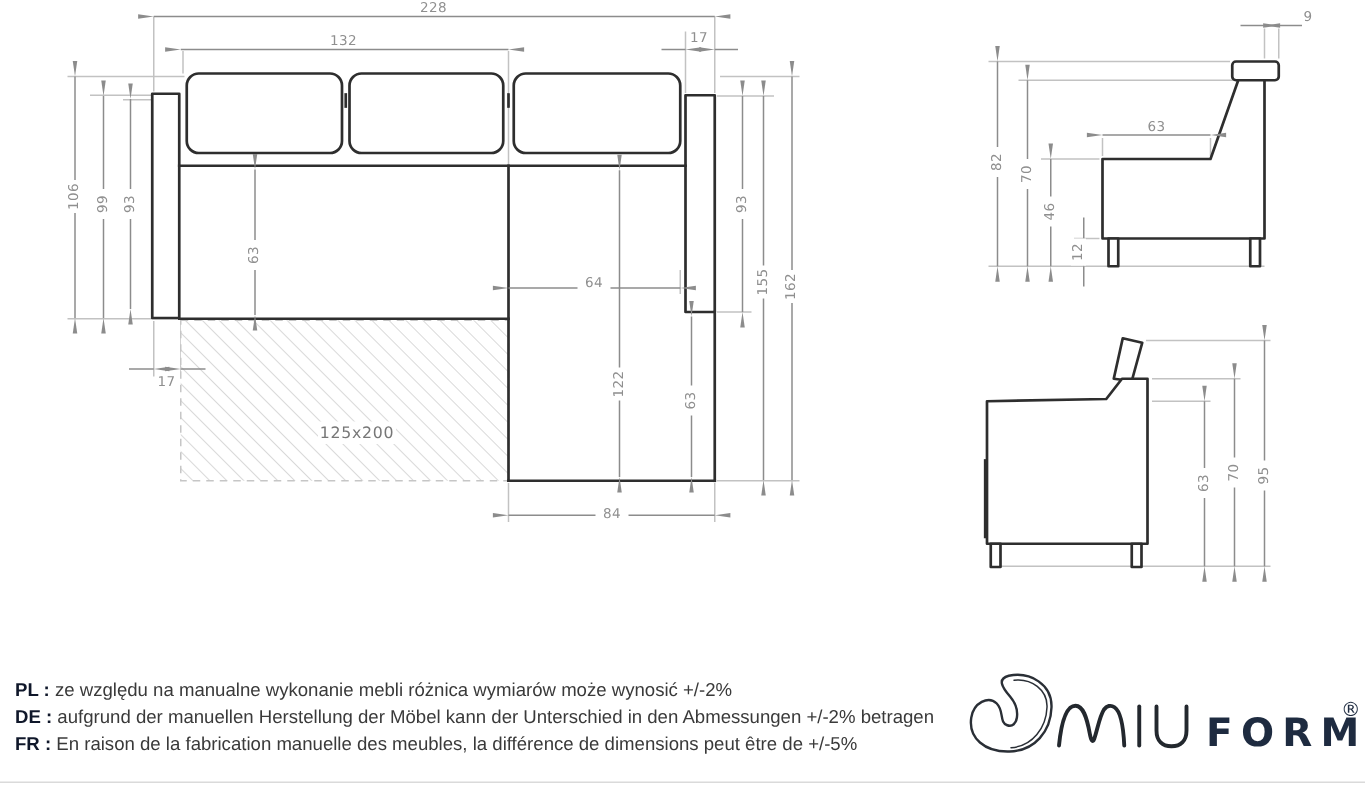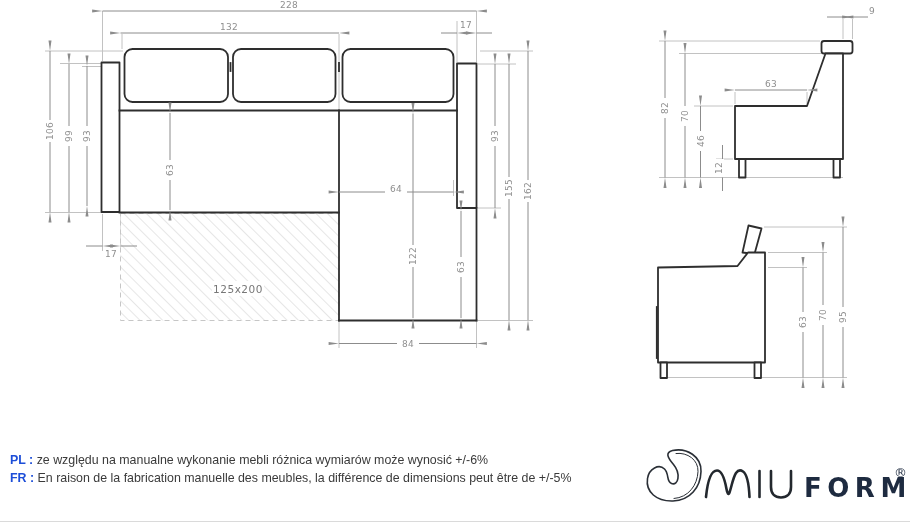--- a/index.html
+++ b/index.html
@@ -14,21 +14,21 @@
   .dsh {stroke:#c6c6c6;stroke-width:1;fill:url(#hatch);stroke-dasharray:5 4;}
   .lbl {font-family:"DejaVu Sans", sans-serif;font-size:9px;fill:#8f8f8f;letter-spacing:.3px;
         text-anchor:middle;}
   .lblc{dominant-baseline:central;}
   .box {fill:#ffffff;stroke:none;}
   .bed {font-family:"DejaVu Sans", sans-serif;font-size:10.5px;fill:#777;text-anchor:middle;
         dominant-baseline:central;letter-spacing:.5px;}
   
   #notes{position:absolute;left:10px;top:451px;font-size:12.4px;color:#3a3a3a;line-height:18.2px;
          white-space:nowrap;}
-  #notes b{color:#1d4ed8;}
+  #notes b{color:#0f172a;}
   #bottom-rule{position:absolute;left:0;top:521px;width:910px;height:1px;background:#dadada;}
   
   #logo{position:absolute;left:638px;top:442px;}
   .formtxt{font-family:"DejaVu Sans", sans-serif;font-weight:bold;font-size:26px;
            letter-spacing:5.5px;fill:#1e2b40;}
   .regtxt {font-family:"DejaVu Sans", sans-serif;font-size:13px;fill:#1e2b40;}
   .miu    {stroke:#23282e;stroke-width:2.6;fill:none;stroke-linecap:round;stroke-linejoin:round;}
   .bean   {stroke:#2a2f36;stroke-width:1.6;fill:none;stroke-linecap:round;}
 </style>
 </head>
@@ -252,21 +252,22 @@
         <line class="dim" x1="843" y1="227" x2="843" y2="377.5" marker-start="url(#ar)" marker-end="url(#ar)"></line>
         <g transform="rotate(-90 843 317)">
             <rect class="box" x="833" y="312" width="20" height="10"></rect>
           <text class="lbl lblc" x="843" y="317">95</text>
           </g>
       </g>
     </g>
   </svg>
 
   <div id="notes">
-    <div><b><span>PL</span><span> : </span></b><span>ze względu na manualne wykonanie mebli różnica wymiarów może wynosić +/-6%</span></div>
+    <div><b><span>PL</span><span> : </span></b><span>ze względu na manualne wykonanie mebli różnica wymiarów może wynosić +/-2%</span></div>
+    <div><b><span>DE</span><span> : </span></b><span>aufgrund der manuellen Herstellung der Möbel kann der Unterschied in den Abmessungen +/-2% betragen</span></div>
     <div><b><span>FR</span><span> : </span></b><span>En raison de la fabrication manuelle des meubles, la différence de dimensions peut être de +/-5%</span></div>
   </div>
 
   <div id="bottom-rule"></div>
 
   <svg id="logo" width="272" height="70" viewBox="638 442 272 70">
     <g>
       <path class="bean" d="M672.5,450.5 C687,447.5 701.5,456.5 701,471.5
         C700.5,487.5 690,500.5 673,501 C656.5,501.5 645.5,492 647.5,478.5
         C649,468.5 659,463.5 664.5,469 C669.5,474 666,481.5 671.5,483.5

